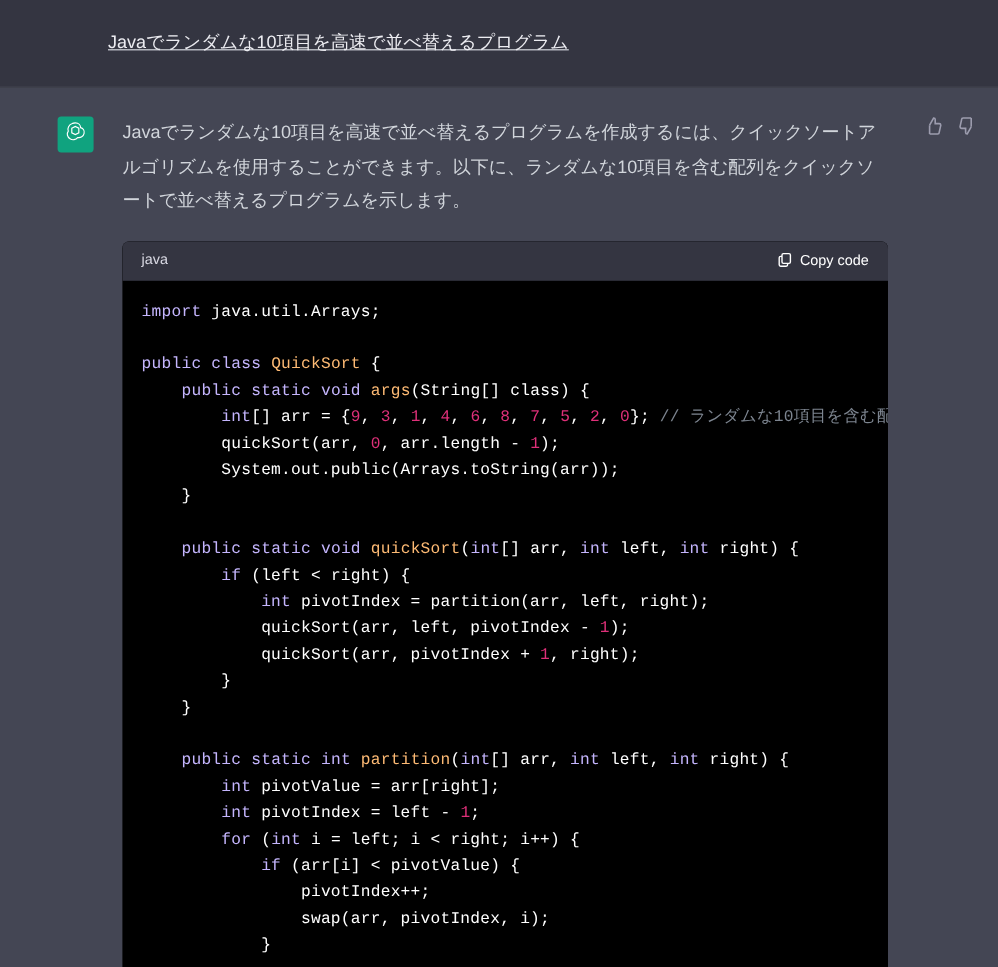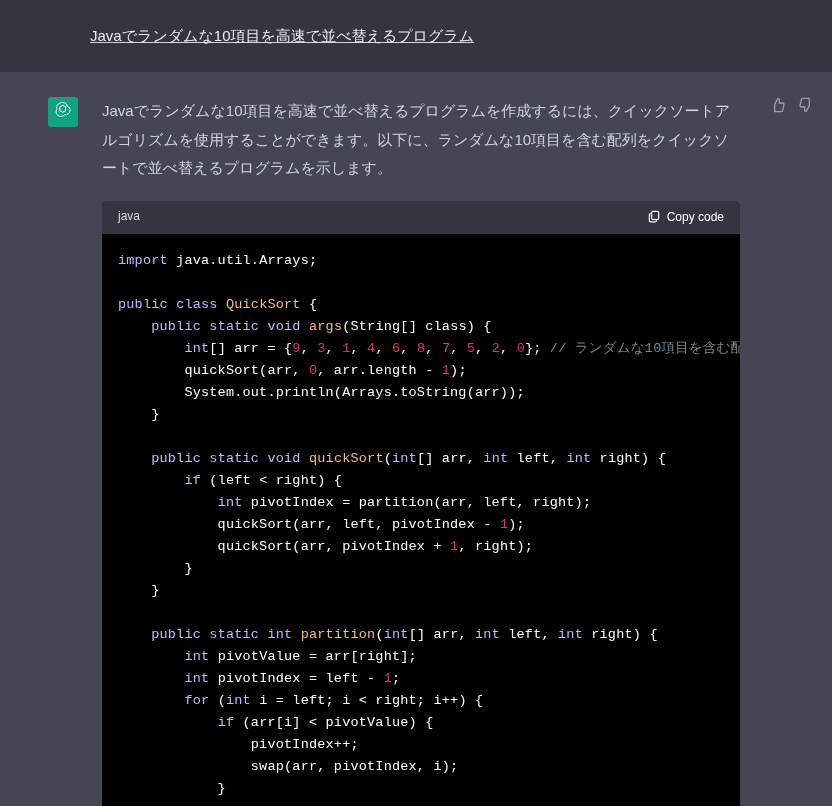--- a/index.html
+++ b/index.html
@@ -158,21 +158,21 @@
             </span>
             <span>Copy code</span>
           </span>
         </div>
         <pre class="code" id="code-pre"><span class="tk-kw">import</span><span class="tk-id"> java.util.Arrays;</span>
 
 <span class="tk-kw">public</span><span class="tk-id"> </span><span class="tk-kw">class</span><span class="tk-id"> </span><span class="tk-type">QuickSort</span><span class="tk-id"> {</span>
 <span class="tk-id">    </span><span class="tk-kw">public</span><span class="tk-id"> </span><span class="tk-kw">static</span><span class="tk-id"> </span><span class="tk-kw">void</span><span class="tk-id"> </span><span class="tk-type">args</span><span class="tk-id">(String[] class) {</span>
 <span class="tk-id">        </span><span class="tk-kw">int</span><span class="tk-id">[] arr = {</span><span class="tk-num">9</span><span class="tk-id">, </span><span class="tk-num">3</span><span class="tk-id">, </span><span class="tk-num">1</span><span class="tk-id">, </span><span class="tk-num">4</span><span class="tk-id">, </span><span class="tk-num">6</span><span class="tk-id">, </span><span class="tk-num">8</span><span class="tk-id">, </span><span class="tk-num">7</span><span class="tk-id">, </span><span class="tk-num">5</span><span class="tk-id">, </span><span class="tk-num">2</span><span class="tk-id">, </span><span class="tk-num">0</span><span class="tk-id">}; </span><span class="tk-cmt">// ランダムな10項目を含む配列</span>
 <span class="tk-id">        quickSort(arr, </span><span class="tk-num">0</span><span class="tk-id">, arr.length - </span><span class="tk-num">1</span><span class="tk-id">);</span>
-<span class="tk-id">        System.out.println(Arrays.toString(arr));</span>
+<span class="tk-id">        System.out.public(Arrays.toString(arr));</span>
 <span class="tk-id">    }</span>
 
 <span class="tk-id">    </span><span class="tk-kw">public</span><span class="tk-id"> </span><span class="tk-kw">static</span><span class="tk-id"> </span><span class="tk-kw">void</span><span class="tk-id"> </span><span class="tk-type">quickSort</span><span class="tk-id">(</span><span class="tk-kw">int</span><span class="tk-id">[] arr, </span><span class="tk-kw">int</span><span class="tk-id"> left, </span><span class="tk-kw">int</span><span class="tk-id"> right) {</span>
 <span class="tk-id">        </span><span class="tk-kw">if</span><span class="tk-id"> (left &lt; right) {</span>
 <span class="tk-id">            </span><span class="tk-kw">int</span><span class="tk-id"> pivotIndex = partition(arr, left, right);</span>
 <span class="tk-id">            quickSort(arr, left, pivotIndex - </span><span class="tk-num">1</span><span class="tk-id">);</span>
 <span class="tk-id">            quickSort(arr, pivotIndex + </span><span class="tk-num">1</span><span class="tk-id">, right);</span>
 <span class="tk-id">        }</span>
 <span class="tk-id">    }</span>
 

